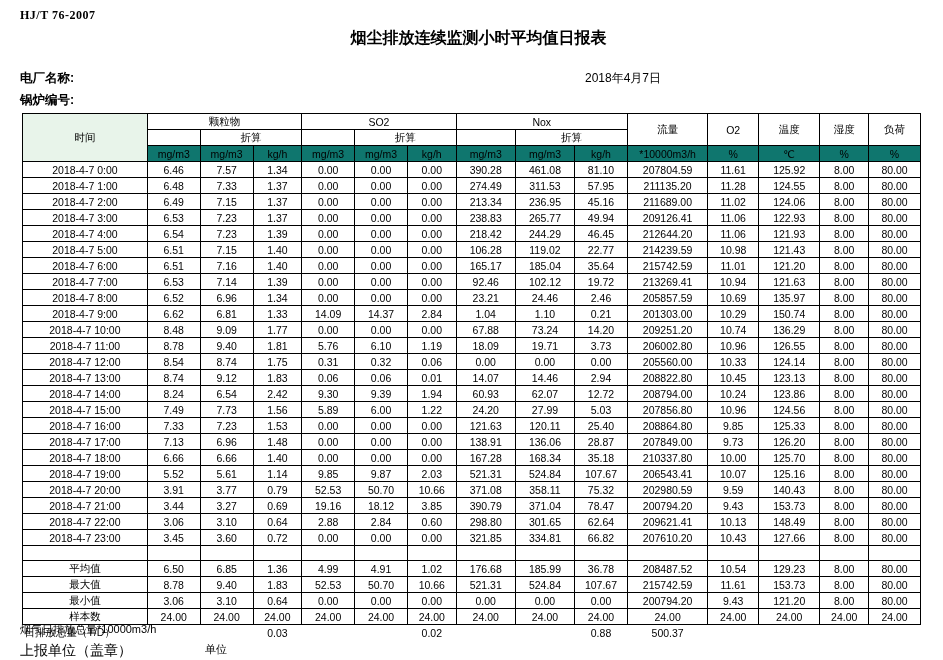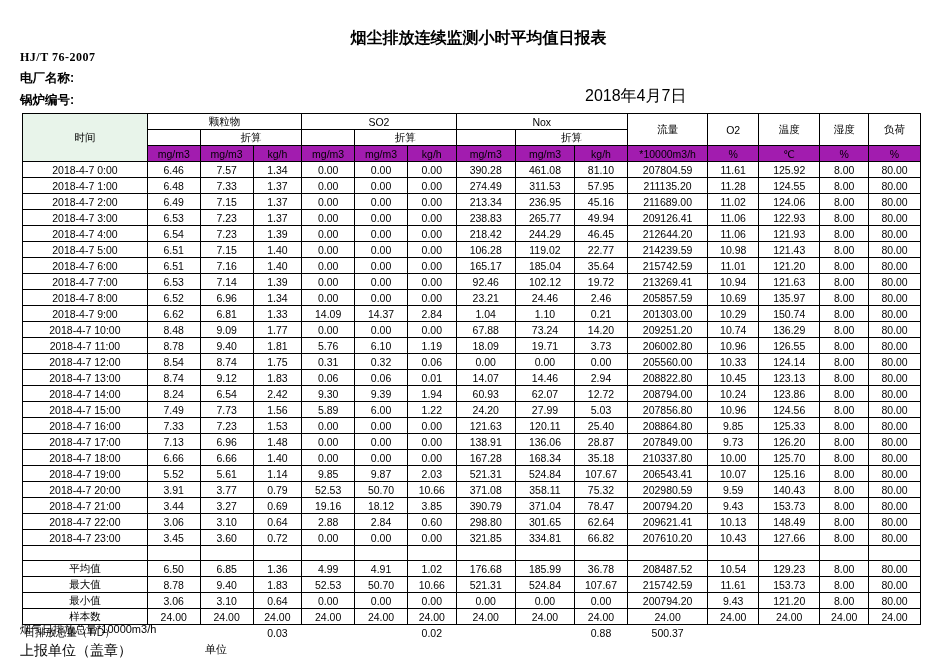--- a/index.html
+++ b/index.html
@@ -9,61 +9,60 @@
     font-family:"Liberation Sans","DejaVu Sans",sans-serif;
     font-size:11px;color:#000;
     position:relative;
     overflow:hidden;
   }
   .std-code{
     position:absolute;left:20px;top:8px;
     font-weight:bold;font-size:12px;
     font-family:"Liberation Serif","DejaVu Serif",serif;
     letter-spacing:0.5px;
-    margin-top:42px;
   }
   .doc-title{
     position:absolute;left:0;top:28px;width:943px;
     text-align:center;
     font-weight:bold;font-size:16px;
     font-family:"DejaVu Sans","Liberation Sans",sans-serif;
     padding-left:14px;
     box-sizing:border-box;
   }
   .field-plant{
     position:absolute;left:20px;top:70px;
     font-weight:bold;font-size:12.5px;
   }
   .field-boiler{
     position:absolute;left:20px;top:92px;
     font-weight:bold;font-size:12.5px;
   }
   .field-date{
-    position:absolute;left:585px;top:86px;
-    font-size:16px;
+    position:absolute;left:585px;top:70px;
+    font-size:12px;
   }
   table.report{
     position:absolute;left:22px;top:113px;
     border-collapse:collapse;
     table-layout:fixed;
     width:899px;
   }
   table.report td{
     border:1px solid #000;
     text-align:center;
     vertical-align:middle;
     height:15px;
     padding:0;
     font-size:10.5px;
     font-family:"Liberation Sans","DejaVu Sans",sans-serif;
     white-space:nowrap;
     overflow:hidden;
   }
   td.hdr-group{font-size:11px;}
-  td.unit-row{background:#a21caf;font-size:10px;}
+  td.unit-row{background:#0f766e;font-size:10px;}
   td.time-hdr{background:#e8f4ea;font-size:11px;}
   td.tcell{text-align:center;}
   tr.blankrow td{height:14px;border:1px solid #000;}
   td.stat-label{font-size:11px;}
   .bottom-note{
     position:absolute;left:20px;top:622px;font-size:11px;
   }
   .bottom-report{
     position:absolute;left:20px;top:642px;font-size:14px;
   }

